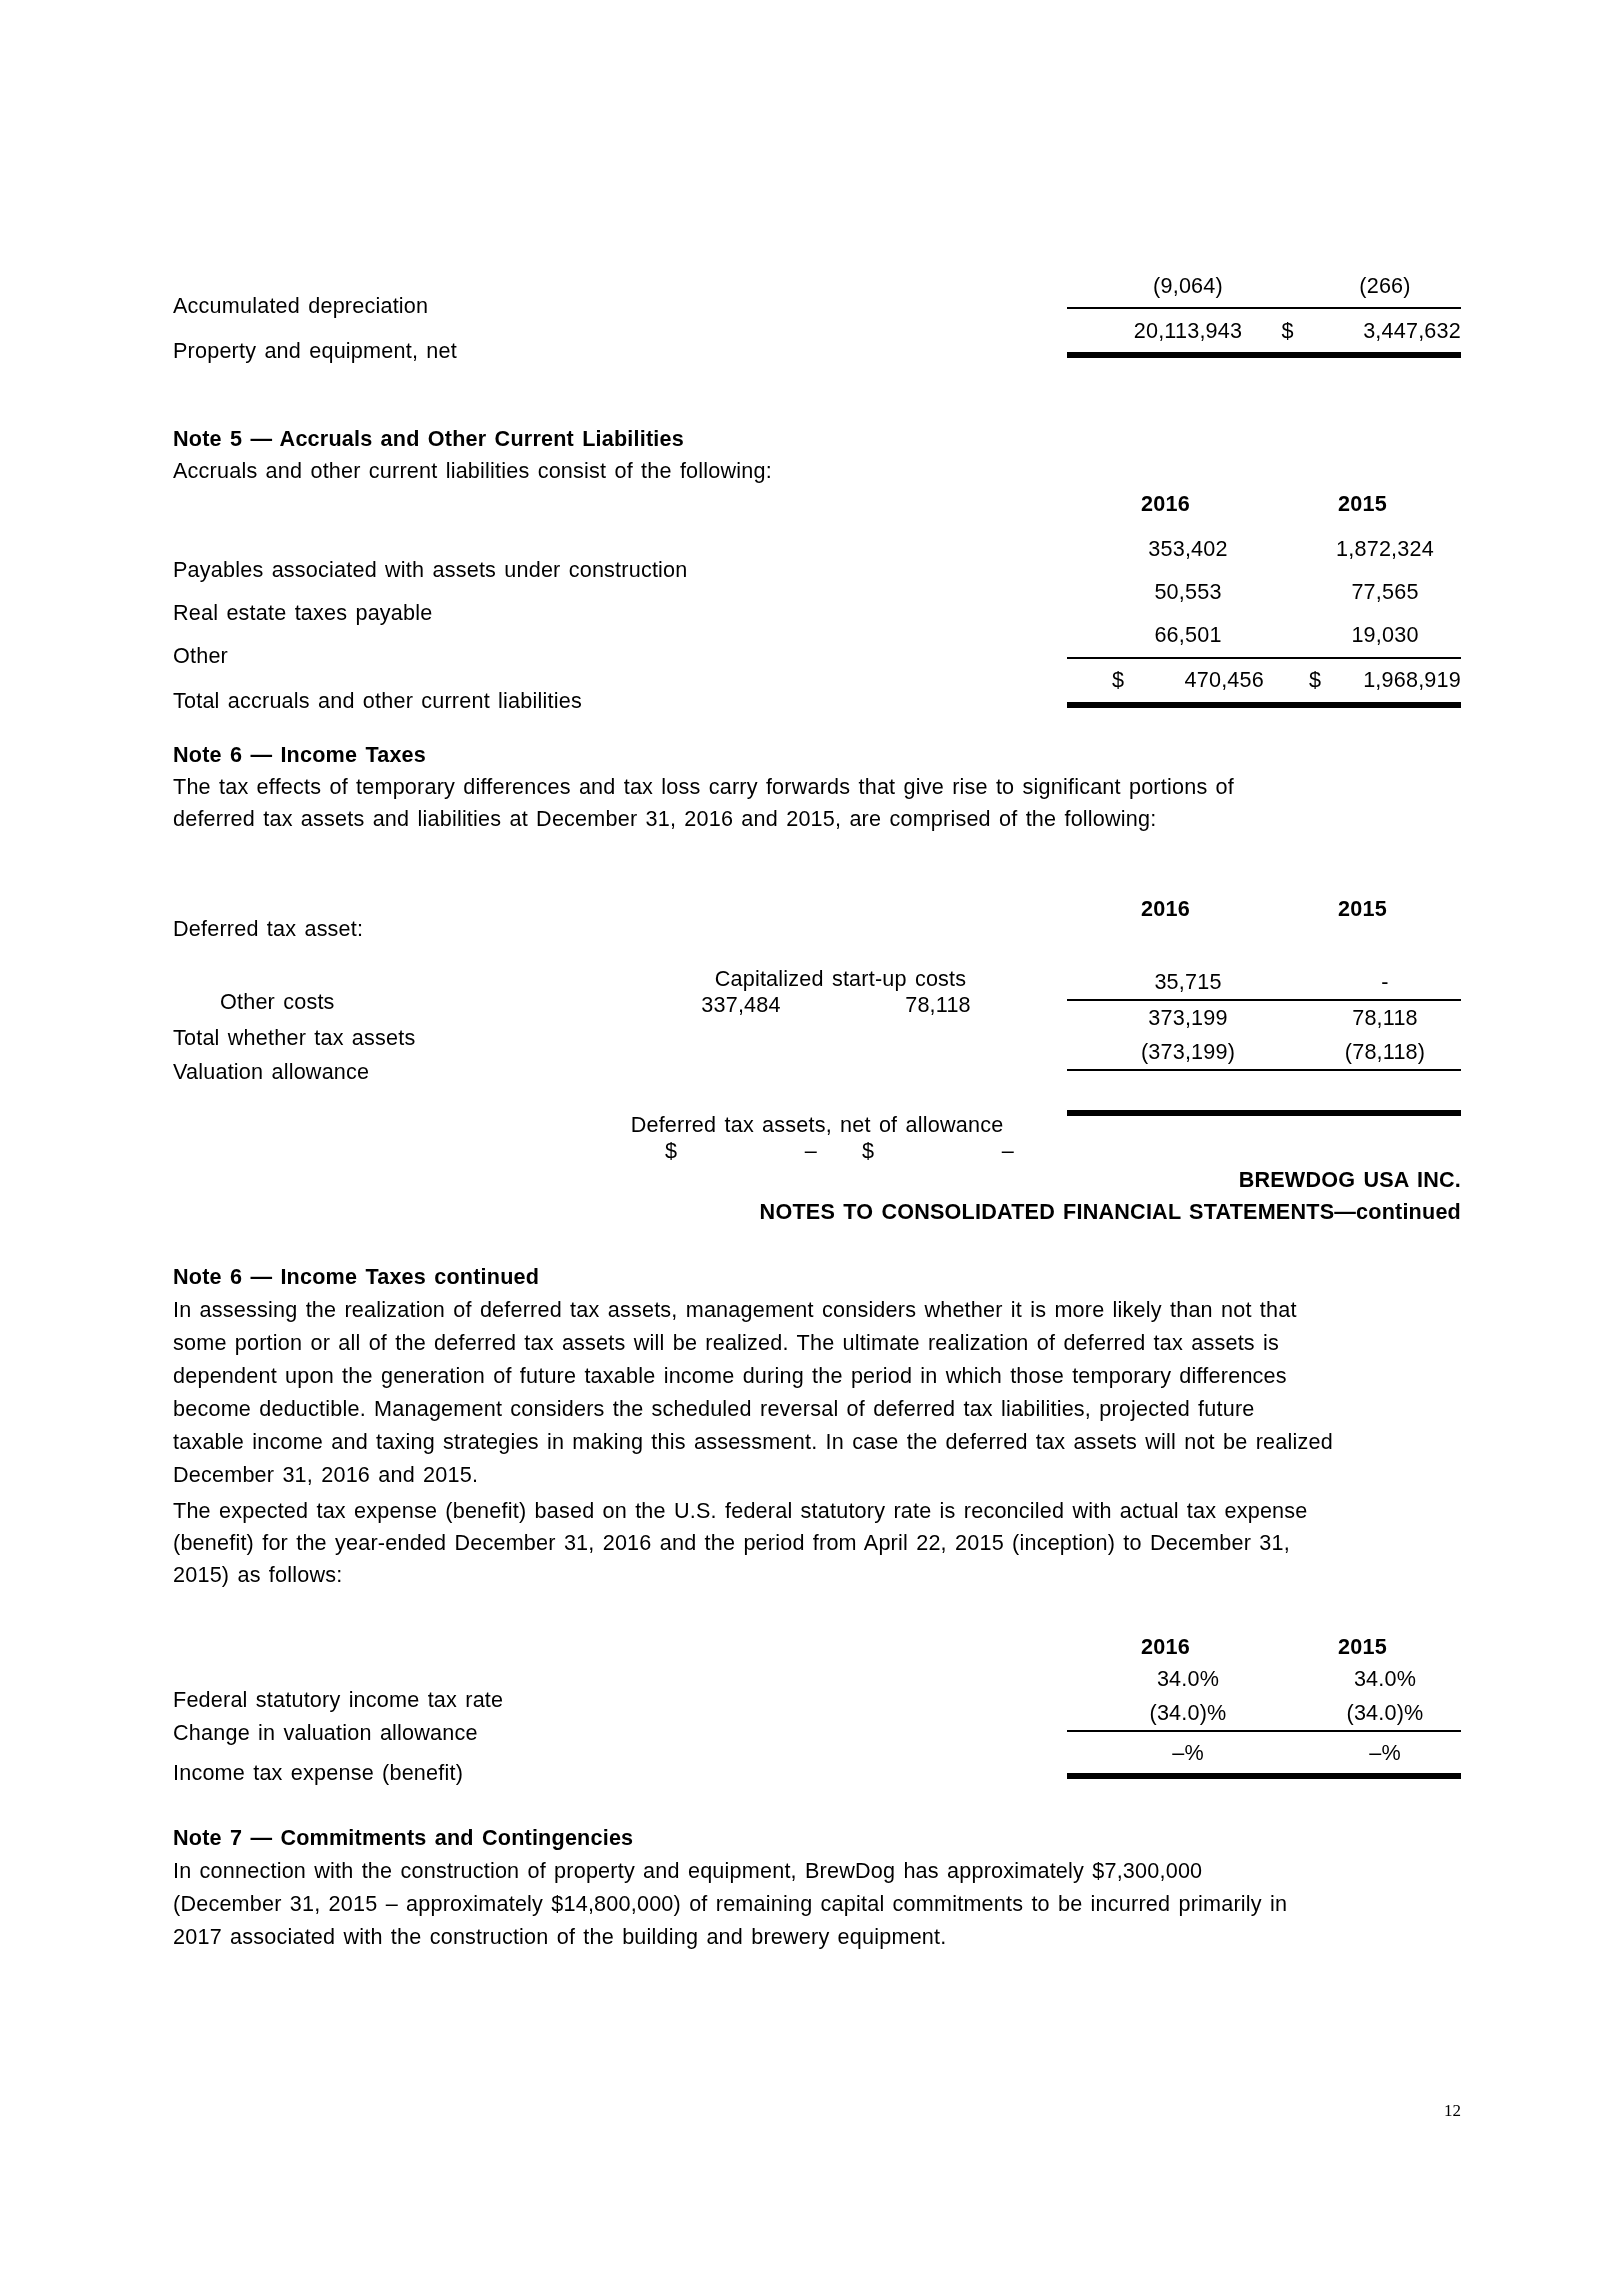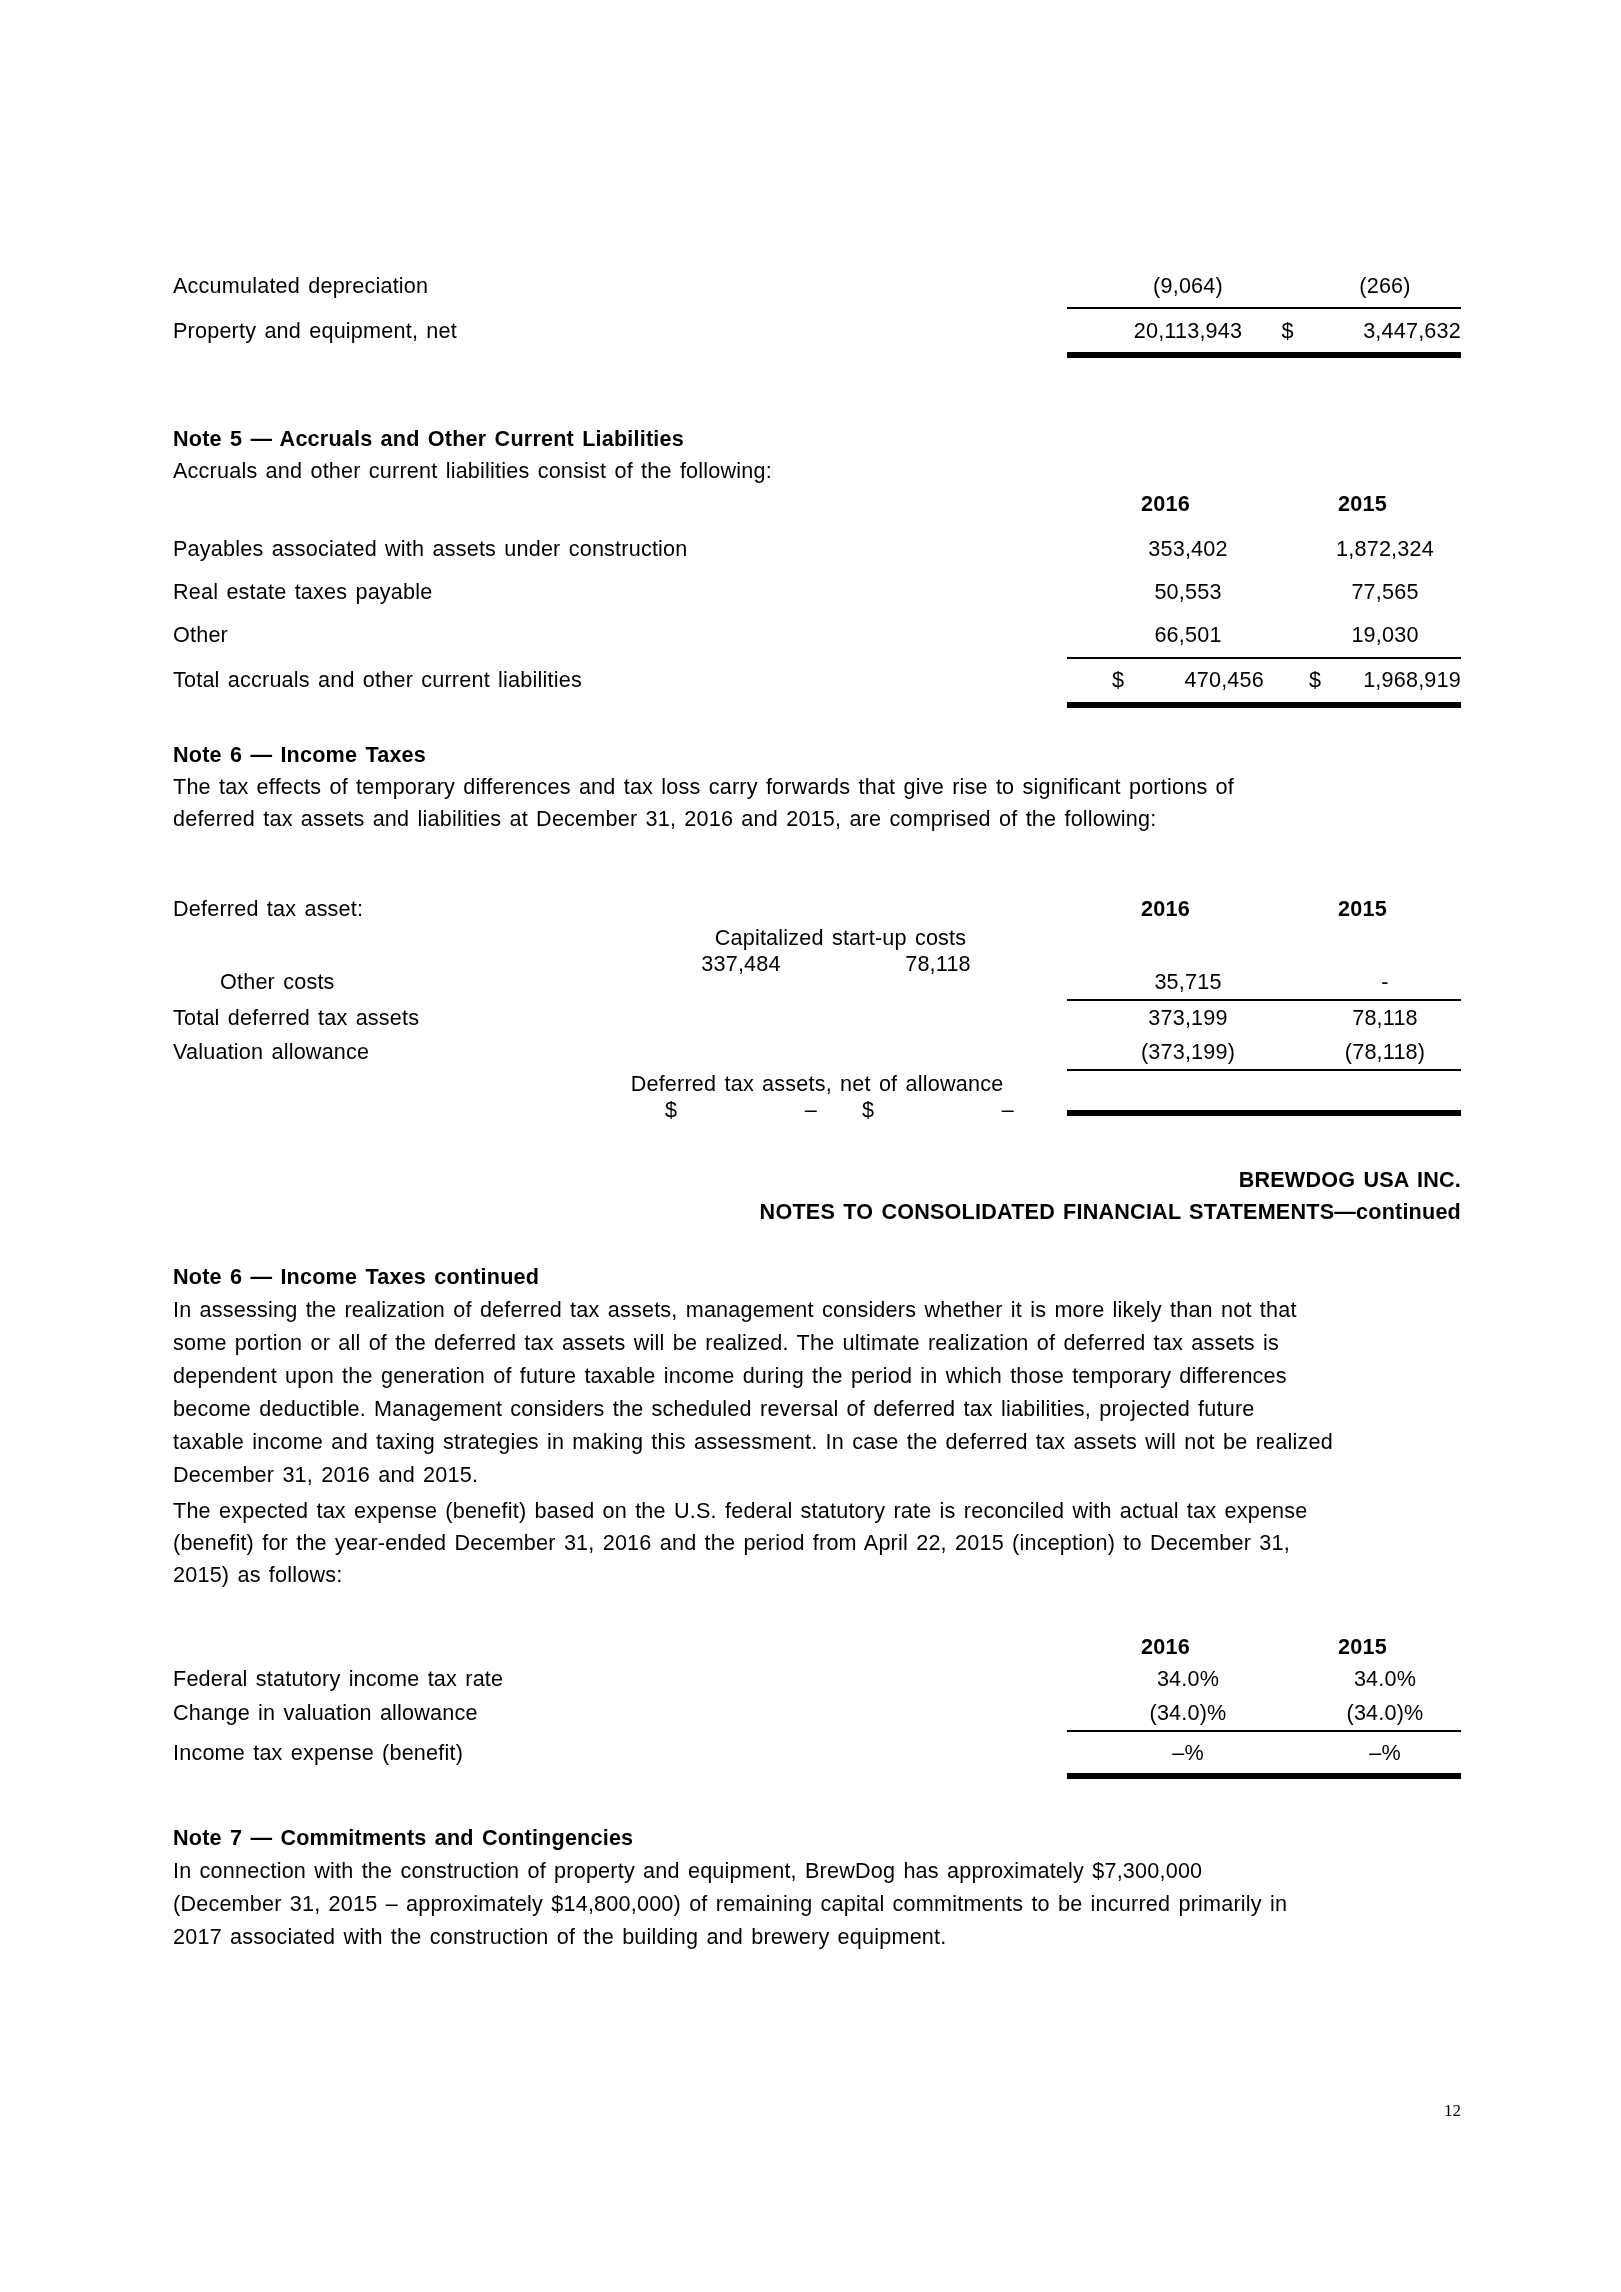--- a/index.html
+++ b/index.html
@@ -13,21 +13,21 @@
     letter-spacing:0.2px;word-spacing:2px;
     overflow:hidden;
   }
   .abs{position:absolute;left:173px;width:1288px;}
   .b{font-weight:bold;}
   .ln{line-height:32px;}
   .para div{line-height:33px;}
   .para2 div{line-height:32px;}
   
   .frow{display:flex;align-items:center;}
-  .lbl{flex:1;}
+  .lbl{flex:1;margin-top:41px;}
   .ind{padding-left:47px;}
   .nums{display:flex;width:394px;flex:none;}
   .cell{width:197px;display:flex;justify-content:center;align-items:center;padding-left:45px;box-sizing:border-box;}
   .cell.tight{padding-left:17.6px;}
   .cell .cur{margin-right:auto;}
   .hcell{width:197px;text-align:center;font-weight:bold;}
   .rule{margin-left:auto;width:394px;border-top:2.9px solid #000;}
   .rule.thick{border-top:6.9px solid #000;}
   .r33{height:32px;} .r34{height:33px;} .r36{height:35px;}
   .r40{height:39px;flex-direction:column;} .r42{height:41px;} .r44{height:43px;}
@@ -159,21 +159,21 @@
         <span class="cell">
             <span class="val">35,715</span>
           </span>
         <span class="cell">
             <span class="val">-</span>
           </span>
       </span>
     </div>
     <div class="rule"></div>
     <div class="frow r34">
-      <span class="lbl">Total deferred tax assets</span>
+      <span class="lbl">Total whether tax assets</span>
       <span class="nums">
         <span class="cell">
             <span class="val">373,199</span>
           </span>
         <span class="cell">
             <span class="val">78,118</span>
           </span>
       </span>
     </div>
     <div class="frow r36">

